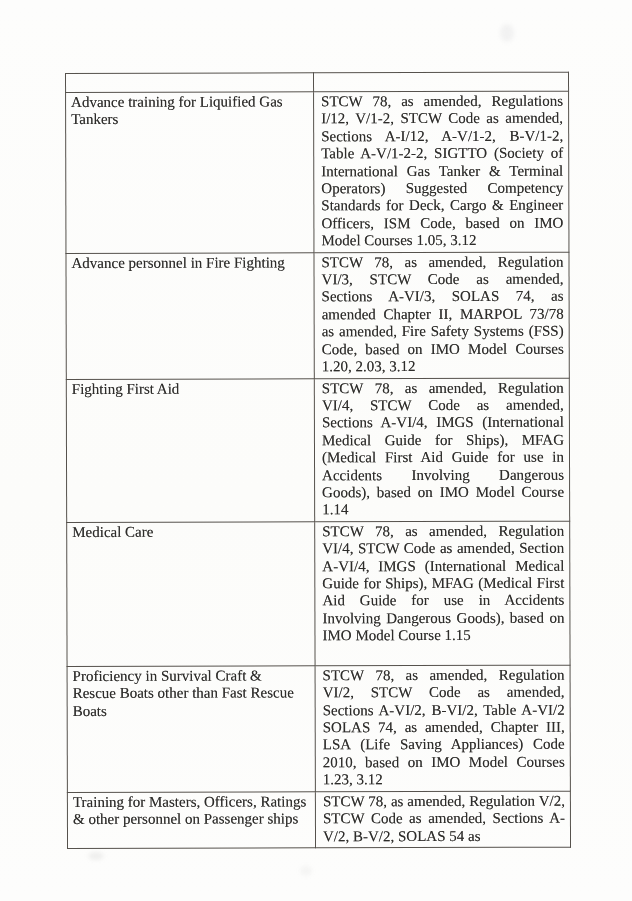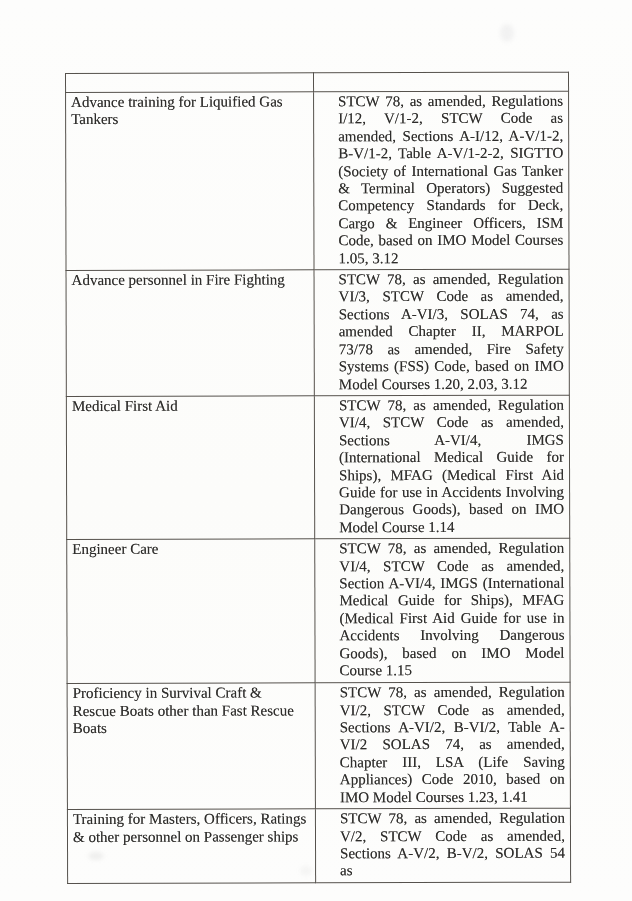--- a/index.html
+++ b/index.html
@@ -40,21 +40,21 @@
     text-shadow: 0 0 0.5px rgba(46, 45, 43, 0.6);
   }
   .doc-table thead tr {
     height: 19px;
   }
   td.course {
     padding-right: 8px;
   }
   td.ref {
     text-align: justify;
-    padding-left: 24px;
+    padding-left: 7px;
     padding-right: 5px;
     font-family: Liberation Serif, serif;
   }
   .smudge {
     position: absolute;
     border-radius: 50%;
     filter: blur(2px);
     pointer-events: none;
   }
   .smudge.s1 { left: 500px; top: 24px;  width: 14px; height: 18px; background: rgba(150,150,155,0.10); }
@@ -83,30 +83,30 @@
     <tbody>
         <tr style="height: 156px;">
           <td class="course">Advance training for Liquified Gas Tankers</td>
           <td class="ref">STCW 78, as amended, Regulations I/12, V/1-2, STCW Code as amended, Sections A-I/12, A-V/1-2, B-V/1-2, Table A-V/1-2-2, SIGTTO (Society of International Gas Tanker &amp; Terminal Operators) Suggested Competency Standards for Deck, Cargo &amp; Engineer Officers, ISM Code, based on IMO Model Courses 1.05, 3.12</td>
         </tr>
         <tr style="height: 123px;">
           <td class="course">Advance personnel in Fire Fighting</td>
           <td class="ref">STCW 78, as amended, Regulation VI/3, STCW Code as amended, Sections A-VI/3, SOLAS 74, as amended Chapter II, MARPOL 73/78 as amended, Fire Safety Systems (FSS) Code, based on IMO Model Courses 1.20, 2.03, 3.12</td>
         </tr>
         <tr style="height: 141px;">
-          <td class="course">Medical First Aid</td>
+          <td class="course">Fighting First Aid</td>
           <td class="ref">STCW 78, as amended, Regulation VI/4, STCW Code as amended, Sections A-VI/4, IMGS (International Medical Guide for Ships), MFAG (Medical First Aid Guide for use in Accidents Involving Dangerous Goods), based on IMO Model Course 1.14</td>
         </tr>
         <tr style="height: 144px;">
-          <td class="course">Engineer Care</td>
+          <td class="course">Medical Care</td>
           <td class="ref">STCW 78, as amended, Regulation VI/4, STCW Code as amended, Section A-VI/4, IMGS (International Medical Guide for Ships), MFAG (Medical First Aid Guide for use in Accidents Involving Dangerous Goods), based on IMO Model Course 1.15</td>
         </tr>
         <tr style="height: 126px;">
           <td class="course">Proficiency in Survival Craft &amp; Rescue Boats other than Fast Rescue Boats</td>
-          <td class="ref">STCW 78, as amended, Regulation VI/2, STCW Code as amended, Sections A-VI/2, B-VI/2, Table A-VI/2 SOLAS 74, as amended, Chapter III, LSA (Life Saving Appliances) Code 2010, based on IMO Model Courses 1.23, 1.41</td>
+          <td class="ref">STCW 78, as amended, Regulation VI/2, STCW Code as amended, Sections A-VI/2, B-VI/2, Table A-VI/2 SOLAS 74, as amended, Chapter III, LSA (Life Saving Appliances) Code 2010, based on IMO Model Courses 1.23, 3.12</td>
         </tr>
         <tr style="height: 55px;">
           <td class="course">Training for Masters, Officers, Ratings &amp; other personnel on Passenger ships</td>
           <td class="ref">STCW 78, as amended, Regulation V/2, STCW Code as amended, Sections A-V/2, B-V/2, SOLAS 54 as</td>
         </tr>
       </tbody>
   </table>
 </div>
 
 </body></html>

